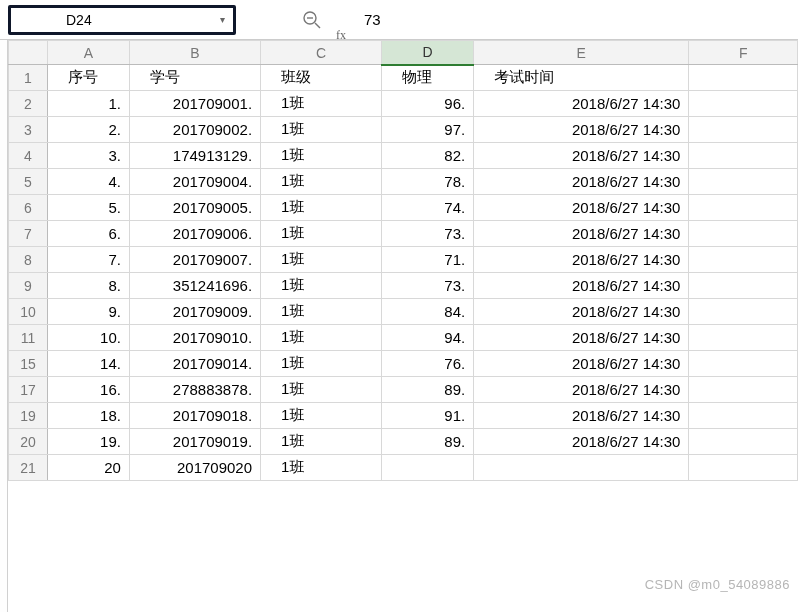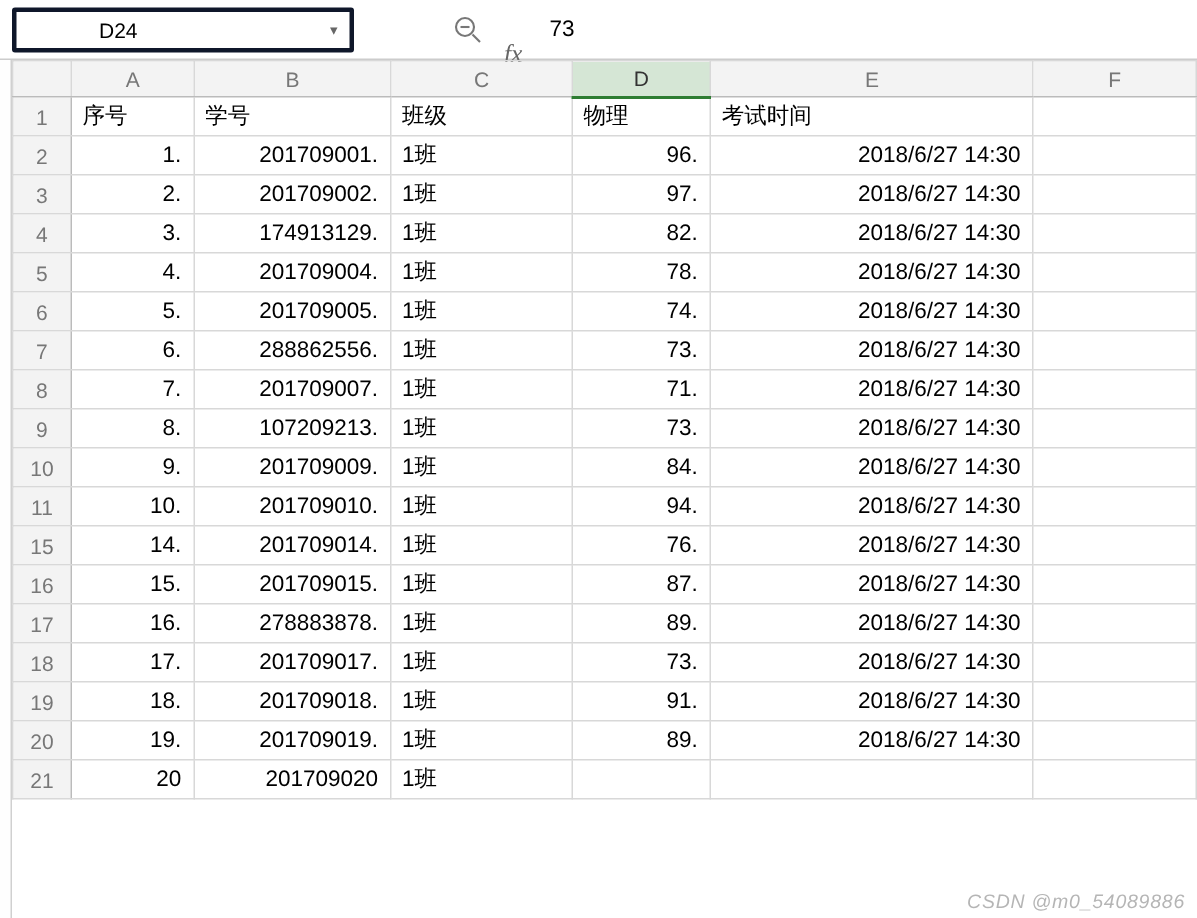--- a/index.html
+++ b/index.html
@@ -39,21 +39,21 @@
     .cell-ref-box .chev {
       font-size: 10px;
       color: #666;
     }
     .spacer { flex: 0 0 40px; }
     .icon-btn {
       width: 24px; height: 24px;
       display: flex; align-items: center; justify-content: center;
       color: #555;
     }
-    .fx-icon { font-style: italic; font-family: "Times New Roman", serif; font-size: 17px; color: #666; margin-top: 32px; }
+    .fx-icon { font-family: "Times New Roman", serif; font-size: 12px; color: #666; margin-top: 32px; }
     .formula-input {
       flex: 1;
       height: 30px;
       border: none;
       outline: none;
       font-size: 15px;
       padding: 0 6px;
     }
     .sheet-area {
       display: flex;
@@ -103,36 +103,35 @@
       font-size: 14px;
       width: 38px;
       border-right: 1px solid #bbb;
     }
     .col-selected-head {
       background: #d5e6d5 !important;
       color: #333 !important;
       border-bottom: 2px solid #2e7d32 !important;
     }
     .align-right { text-align: right; padding-right: 8px; }
-    .align-left { text-align: left; padding-left: 7px; }
+    .align-left { text-align: left; padding-left: 20px; }
     .col-A { width: 80px; }
     .col-B { width: 128px; }
     .col-C { width: 118px; }
     .col-D { width: 90px; }
     .col-E { width: 210px; }
     .col-F { width: 106px; }
     .watermark {
       position: absolute;
       right: 8px;
-      bottom: 4px;
+      bottom: 20px;
       font-size: 13px;
       color: rgba(120,120,120,0.55);
       letter-spacing: 0.5px;
       pointer-events: none;
-      font-style: italic;
     }
   </style>
 </head>
 <body>
 
 <div class="toolbar">
   <div class="cell-ref-box">
     <span class="ref-text">D24</span>
     <span class="chev">▾</span>
   </div>
@@ -214,39 +213,39 @@
             <td class="align-right">5.</td>
             <td class="align-right">201709005.</td>
             <td class="align-left">1班</td>
             <td class="align-right">74.</td>
             <td class="align-right">2018/6/27 14:30</td>
             <td></td>
           </tr>
           <tr>
             <th class="row-head">7</th>
             <td class="align-right">6.</td>
-            <td class="align-right">288862556.</td>
+            <td class="align-right">201709006.</td>
             <td class="align-left">1班</td>
             <td class="align-right">73.</td>
             <td class="align-right">2018/6/27 14:30</td>
             <td></td>
           </tr>
           <tr>
             <th class="row-head">8</th>
             <td class="align-right">7.</td>
             <td class="align-right">201709007.</td>
             <td class="align-left">1班</td>
             <td class="align-right">71.</td>
             <td class="align-right">2018/6/27 14:30</td>
             <td></td>
           </tr>
           <tr>
             <th class="row-head">9</th>
             <td class="align-right">8.</td>
-            <td class="align-right">107209213.</td>
+            <td class="align-right">351241696.</td>
             <td class="align-left">1班</td>
             <td class="align-right">73.</td>
             <td class="align-right">2018/6/27 14:30</td>
             <td></td>
           </tr>
           <tr>
             <th class="row-head">10</th>
             <td class="align-right">9.</td>
             <td class="align-right">201709009.</td>
             <td class="align-left">1班</td>
@@ -266,43 +265,25 @@
           <tr>
             <th class="row-head">15</th>
             <td class="align-right">14.</td>
             <td class="align-right">201709014.</td>
             <td class="align-left">1班</td>
             <td class="align-right">76.</td>
             <td class="align-right">2018/6/27 14:30</td>
             <td></td>
           </tr>
           <tr>
-            <th class="row-head">16</th>
-            <td class="align-right">15.</td>
-            <td class="align-right">201709015.</td>
-            <td class="align-left">1班</td>
-            <td class="align-right">87.</td>
-            <td class="align-right">2018/6/27 14:30</td>
-            <td></td>
-          </tr>
-          <tr>
             <th class="row-head">17</th>
             <td class="align-right">16.</td>
             <td class="align-right">278883878.</td>
             <td class="align-left">1班</td>
             <td class="align-right">89.</td>
-            <td class="align-right">2018/6/27 14:30</td>
-            <td></td>
-          </tr>
-          <tr>
-            <th class="row-head">18</th>
-            <td class="align-right">17.</td>
-            <td class="align-right">201709017.</td>
-            <td class="align-left">1班</td>
-            <td class="align-right">73.</td>
             <td class="align-right">2018/6/27 14:30</td>
             <td></td>
           </tr>
           <tr>
             <th class="row-head">19</th>
             <td class="align-right">18.</td>
             <td class="align-right">201709018.</td>
             <td class="align-left">1班</td>
             <td class="align-right">91.</td>
             <td class="align-right">2018/6/27 14:30</td>

